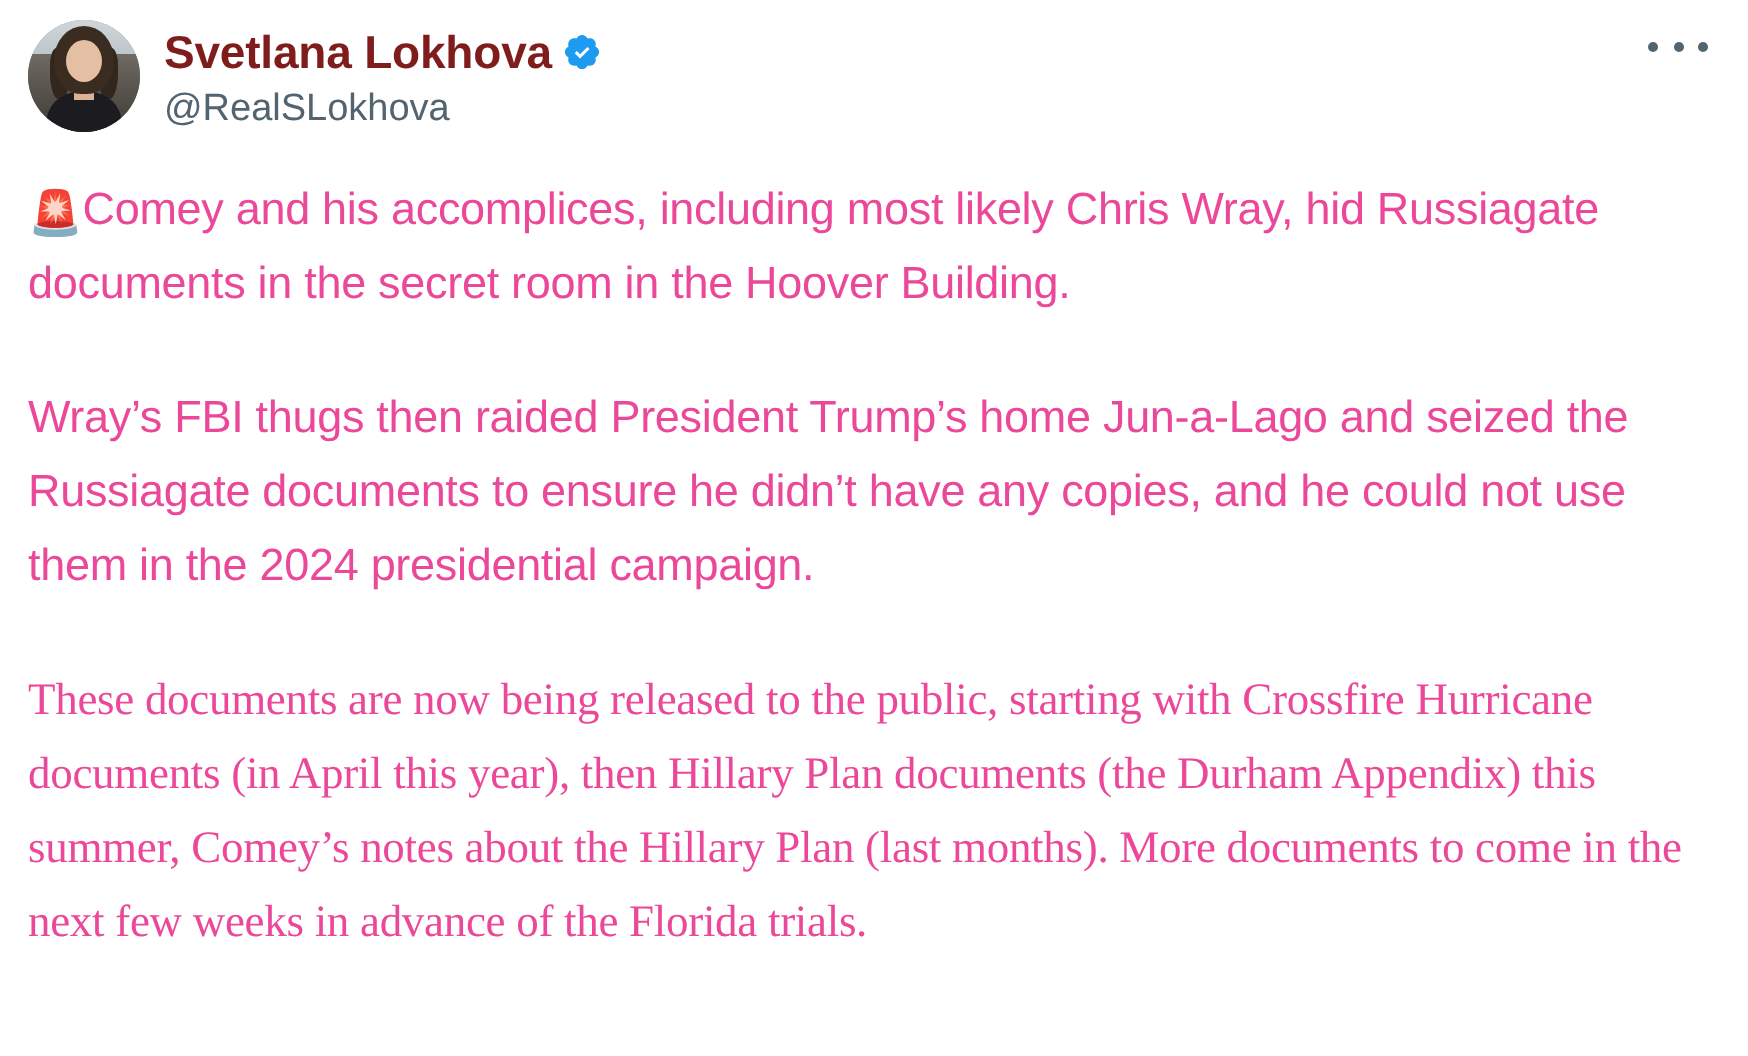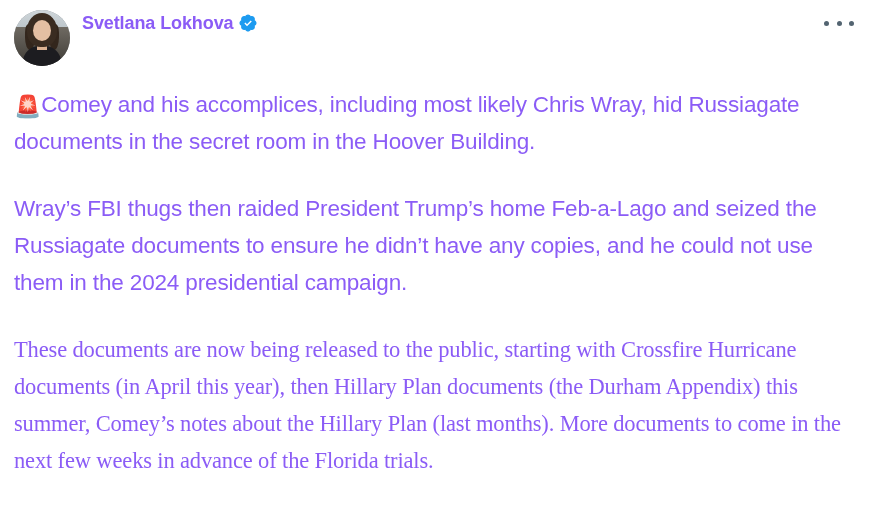--- a/index.html
+++ b/index.html
@@ -85,23 +85,23 @@
     margin-left: 12px;
     padding-top: 2px;
     line-height: 1.25;
   }
   .name-row {
     display: flex;
     align-items: center;
     gap: 5px;
   }
   .display-name {
-    font-size: 18px;
+    font-size: 23px;
     font-weight: bold;
-    color: #8b5cf6;
+    color: #7f1d1d;
     letter-spacing: -0.1px;
   }
   .verified {
     width: 20px;
     height: 20px;
     display: inline-block;
     flex: 0 0 20px;
   }
   .handle {
     font-size: 19px;
@@ -123,21 +123,21 @@
     display: block;
     width: 5px;
     height: 5px;
     border-radius: 50%;
     background: #536471;
   }
   .tweet-body {
     margin-top: 14px;
     font-size: 22.5px;
     line-height: 37px;
-    color: #8b5cf6;
+    color: #ec4899;
     letter-spacing: -0.15px;
   }
   .tweet-body p {
     margin: 0 0 30px 0;
   }
   .tweet-body p:last-child {
     margin-bottom: 0;
     font-family: Liberation Serif, serif;
   }
   .emoji {
@@ -167,29 +167,30 @@
     <div class="names">
       <div class="name-row">
         <span class="display-name">Svetlana Lokhova</span>
         <span class="verified">
           <svg viewBox="0 0 24 24" width="20" height="20" aria-hidden="true">
             <path fill="#1d9bf0" d="M22.25 12c0-1.43-.88-2.67-2.19-3.34.46-1.39.2-2.9-.81-3.91s-2.52-1.27-3.91-.81C14.67 2.63 13.43 1.75 12 1.75s-2.67.88-3.34 2.19c-1.39-.46-2.9-.2-3.91.81s-1.27 2.52-.81 3.91C2.63 9.33 1.75 10.57 1.75 12s.88 2.67 2.19 3.34c-.46 1.39-.2 2.9.81 3.91s2.52 1.27 3.91.81c.67 1.31 1.91 2.19 3.34 2.19s2.67-.88 3.34-2.19c1.39.46 2.9.2 3.91-.81s1.27-2.52.81-3.91c1.31-.67 2.19-1.91 2.19-3.34z"></path>
             <path fill="#ffffff" d="M10.84 15.92l-3.2-3.2 1.27-1.27 1.93 1.93 4.41-4.41 1.27 1.27-5.68 5.68z"></path>
           </svg>
         </span>
       </div>
+      <div class="handle">@RealSLokhova</div>
     </div>
 
     <div class="more-btn">
       <i></i>
       <i></i>
       <i></i>
     </div>
 
   </div>
 
   <div class="tweet-body">
     <p><span class="emoji">🚨</span><span>Comey and his accomplices, including most likely Chris Wray, hid Russiagate documents in the secret room in the Hoover Building.</span></p>
-    <p>Wray’s FBI thugs then raided President Trump’s home Feb-a-Lago and seized the Russiagate documents to ensure he didn’t have any copies, and he could not use them in the 2024 presidential campaign.</p>
+    <p>Wray’s FBI thugs then raided President Trump’s home Jun-a-Lago and seized the Russiagate documents to ensure he didn’t have any copies, and he could not use them in the 2024 presidential campaign.</p>
     <p>These documents are now being released to the public, starting with Crossfire Hurricane documents (in April this year), then Hillary Plan documents (the Durham Appendix) this summer, Comey’s notes about the Hillary Plan (last months). More documents to come in the next few weeks in advance of the Florida trials.</p>
   </div>
 
 </div>
 
 </body></html>

